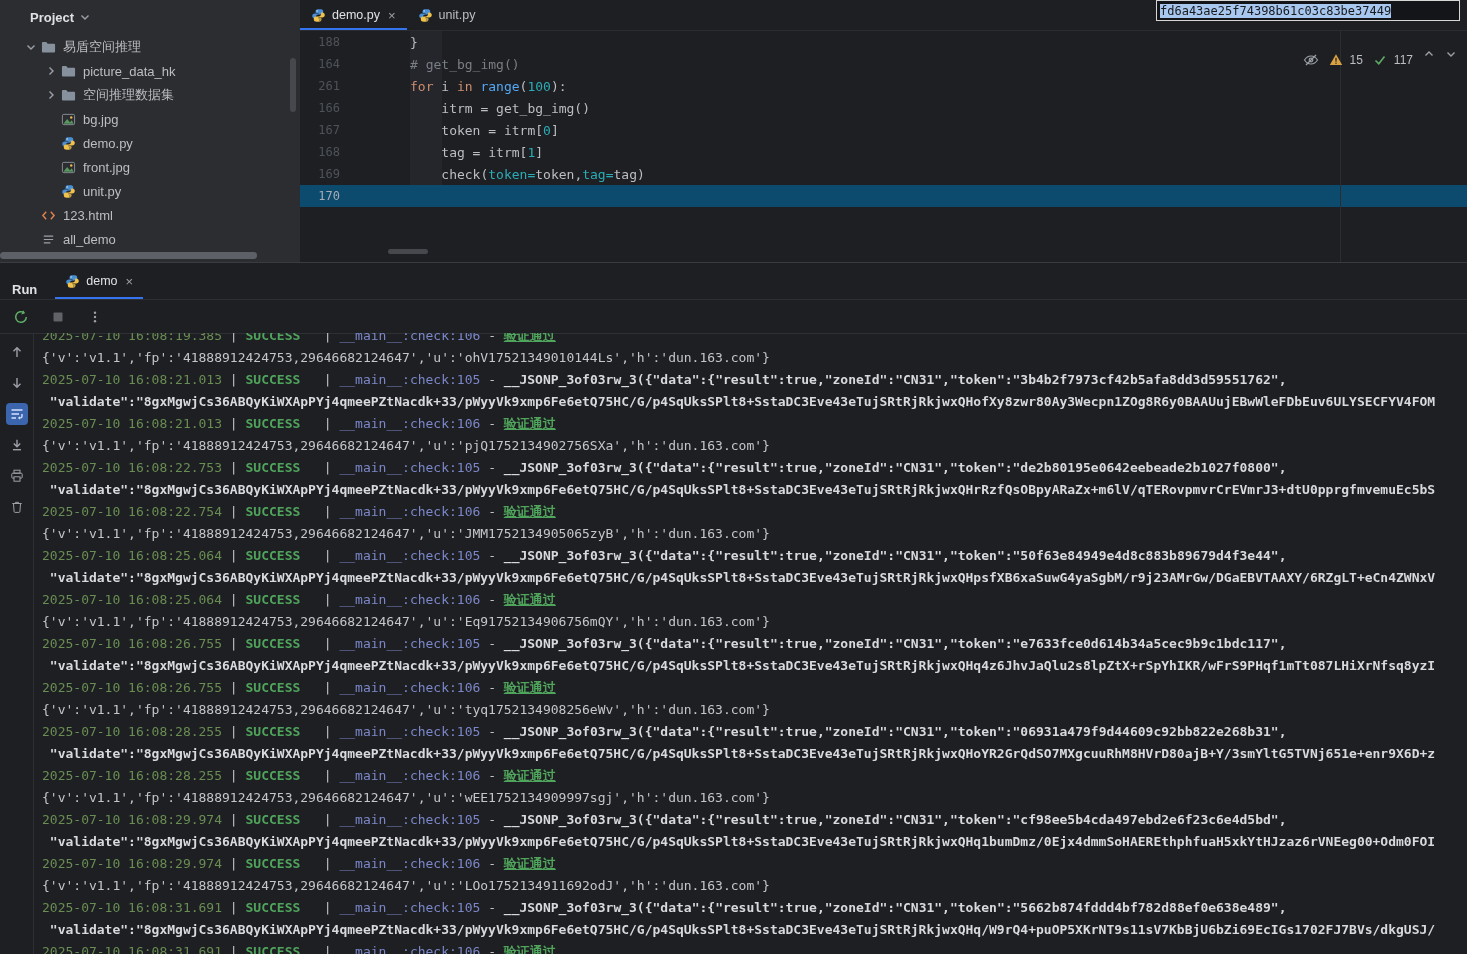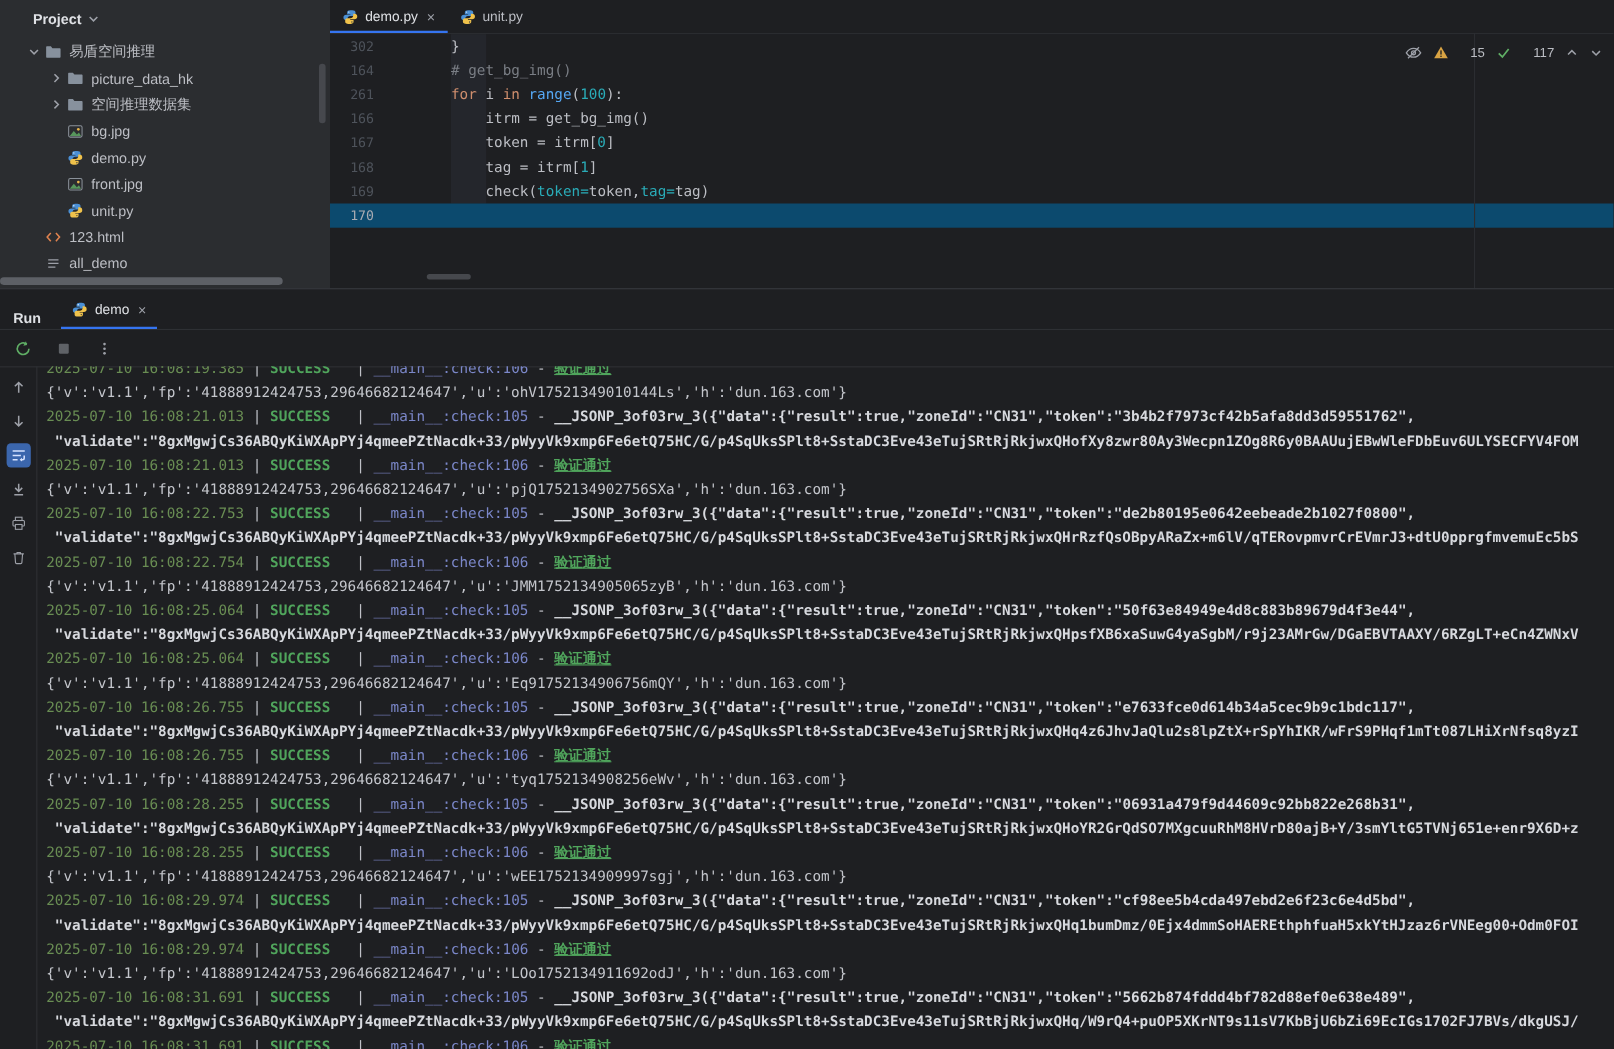--- a/index.html
+++ b/index.html
@@ -34,21 +34,21 @@
   .gutter-num{width:40px;text-align:right;font-size:12px;color:#4e535b;flex:none;
               font-family:"DejaVu Sans Mono","Liberation Mono",monospace;}
   .code-row.current .gutter-num{color:#a9acb3;}
   .gutter-space{width:70px;flex:none;}
   .code-text{white-space:pre;font-size:13px;}
   .c-plain{color:#bcbec4}.c-comment{color:#7a7e85}.c-kw{color:#cf8e6d}
   .c-call{color:#56a8f5}.c-num{color:#2aacb8}.c-param{color:#2aacb8}
   #margin-guide{position:absolute;left:1040px;top:30px;height:232px;width:1px;background:#2b2d31;}
   #ed-hscroll{position:absolute;left:88px;top:249px;width:40px;height:5px;border-radius:3px;background:#46484d;}
   #inspections{position:absolute;top:40px;right:10px;display:flex;align-items:center;gap:10px;font-size:12px;color:#bcbec4;z-index:5;}
-  .insp-item{display:inline-flex;gap:20px;}
+  .insp-item{display:inline-flex;gap:7px;margin-top:12px;}
   #overlay-field{position:absolute;top:0;left:856px;width:296px;height:19px;border:1px solid #d6d6d6;
                  background:#141518;display:flex;align-items:center;padding:0 3px;z-index:20;font-size:12px;}
   #overlay-field .sel{background:#a8c7ef;color:#17191c;white-space:pre;}
 
   
   #run-panel{position:absolute;left:0;top:262px;width:1467px;height:692px;background:#1e1f22;border-top:1px solid #393b40;}
   #run-header{height:36px;display:flex;align-items:stretch;border-bottom:1px solid #2e3034;}
   #run-title{display:flex;align-items:center;font-size:13px;font-weight:700;color:#dfe1e5;padding:16px 18px 0 12px;}
   .run-tab{display:flex;align-items:center;gap:6px;padding:0 10px;font-size:12.5px;color:#dfe1e5;box-shadow:inset 0 -2px 0 #3574f0;}
   #run-toolbar{height:33px;display:flex;align-items:center;gap:17px;padding-left:11px;border-bottom:1px solid #2e3034;}
@@ -214,21 +214,21 @@
             <circle cx="9.5" cy="12.8" r=".7" fill="#40413f"></circle>
           </svg>
         </span>
       <span>unit.py</span>
     </div>
   </div>
   <div id="code">
     <div id="scope-strip"></div>
     <div id="code-lines">
         <div class="code-row">
-          <span class="gutter-num">302</span>
+          <span class="gutter-num">188</span>
           <span class="gutter-space"></span>
           <span class="code-text mono"><span class="c-plain">}</span></span>
         </div>
         <div class="code-row">
           <span class="gutter-num">164</span>
           <span class="gutter-space"></span>
           <span class="code-text mono"><span class="c-comment"># get_bg_img()</span></span>
         </div>
         <div class="code-row">
           <span class="gutter-num">261</span>
@@ -295,20 +295,23 @@
     <span data-icon="chev-up">
         <svg width="12" height="12" viewBox="0 0 12 12">
           <path d="M2.5 7.5 6 4l3.5 3.5" fill="none" stroke="#9da0a8" stroke-width="1.4"></path>
         </svg>
       </span>
     <span data-icon="chev-down">
         <svg width="12" height="12" viewBox="0 0 12 12">
           <path d="M2.5 4.5 6 8l3.5-3.5" fill="none" stroke="#9da0a8" stroke-width="1.4"></path>
         </svg>
       </span>
+  </div>
+  <div id="overlay-field" class="mono">
+    <span class="sel">fd6a43ae25f74398b61c03c83be37449</span>
   </div>
 </div>
 
 <div id="run-panel">
   <div id="run-header">
     <div id="run-title">Run</div>
     <div class="run-tab">
       <span data-icon="python">
           <svg width="15" height="15" viewBox="0 0 16 16">
             <path d="M7.9 1.3c-1.8 0-3 .7-3 2.1v1.8h3.2v.6H4c-1.6 0-2.7 1-2.7 2.7S2.4 11.2 4 11.2h1.2V9.5c0-1.4 1.2-2.6 2.7-2.6h3c1.2 0 2.1-.9 2.1-2.1V3.4c0-1.4-1.3-2.1-3.1-2.1H7.9z" fill="#4a8fd4"></path>

